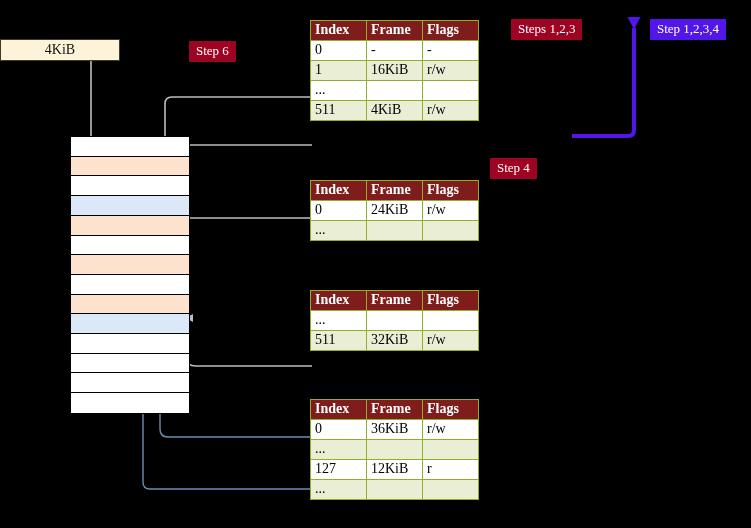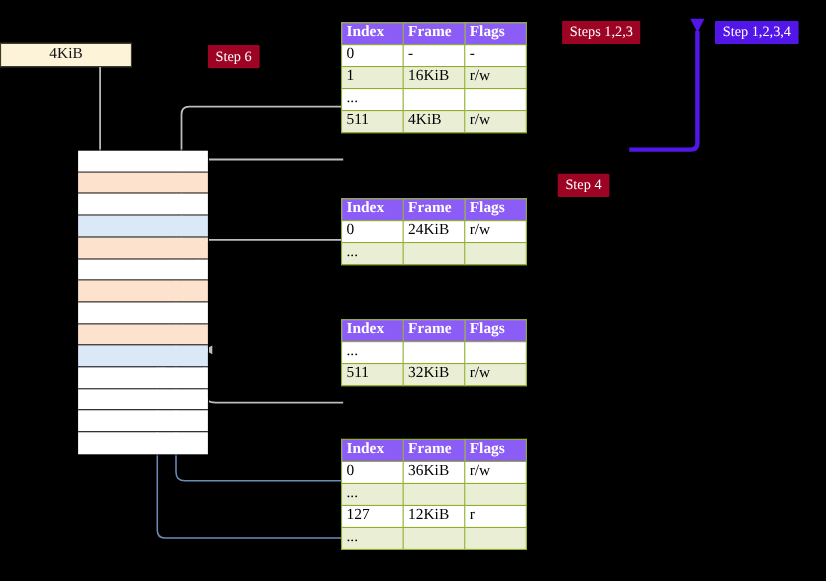--- a/index.html
+++ b/index.html
@@ -54,21 +54,21 @@
     font-size: 13px;
     line-height: 18px;
     padding: 1px 7px 2px 7px;
     white-space: nowrap;
     border-radius: 1px;
   }
   .badge-red   { background: #9d0423; }
   .badge-blue  { background: #5316e8; }
 
   #badge-step0 { left: 189px; top: 41px; }
-  #badge-step4 { left: 507px; top: 158px; }
+  #badge-step4 { left: 490px; top: 158px; }
   #badge-steps123 { left: 511px; top: 19px; }
   #badge-steps1234 { left: 650px; top: 19px; }
 
   
   .mem-grid {
     position: absolute;
     left: 70px;
     top: 136px;
     width: 120px;
     height: 278px;
@@ -95,21 +95,21 @@
   .ptable td, .ptable th {
     border: 1px solid #8fae2b;
     padding: 1px 4px 2px 4px;
     text-align: left;
     height: 20px;
     box-sizing: border-box;
     color: #000000;
     font-weight: normal;
   }
   .ptable thead th {
-    background: #8b5cf6;
+    background: #7f1d1d;
     color: #ffffff;
     font-weight: bold;
     border-color: #8fae2b;
   }
   .ptable tr.alt td { background: #e9eed5; }
   .ptable td.hl { background: #fdf98e; }
   .c-index { width: 56px; }
   .c-frame { width: 56px; }
   .c-flags { width: 56px; }
 

